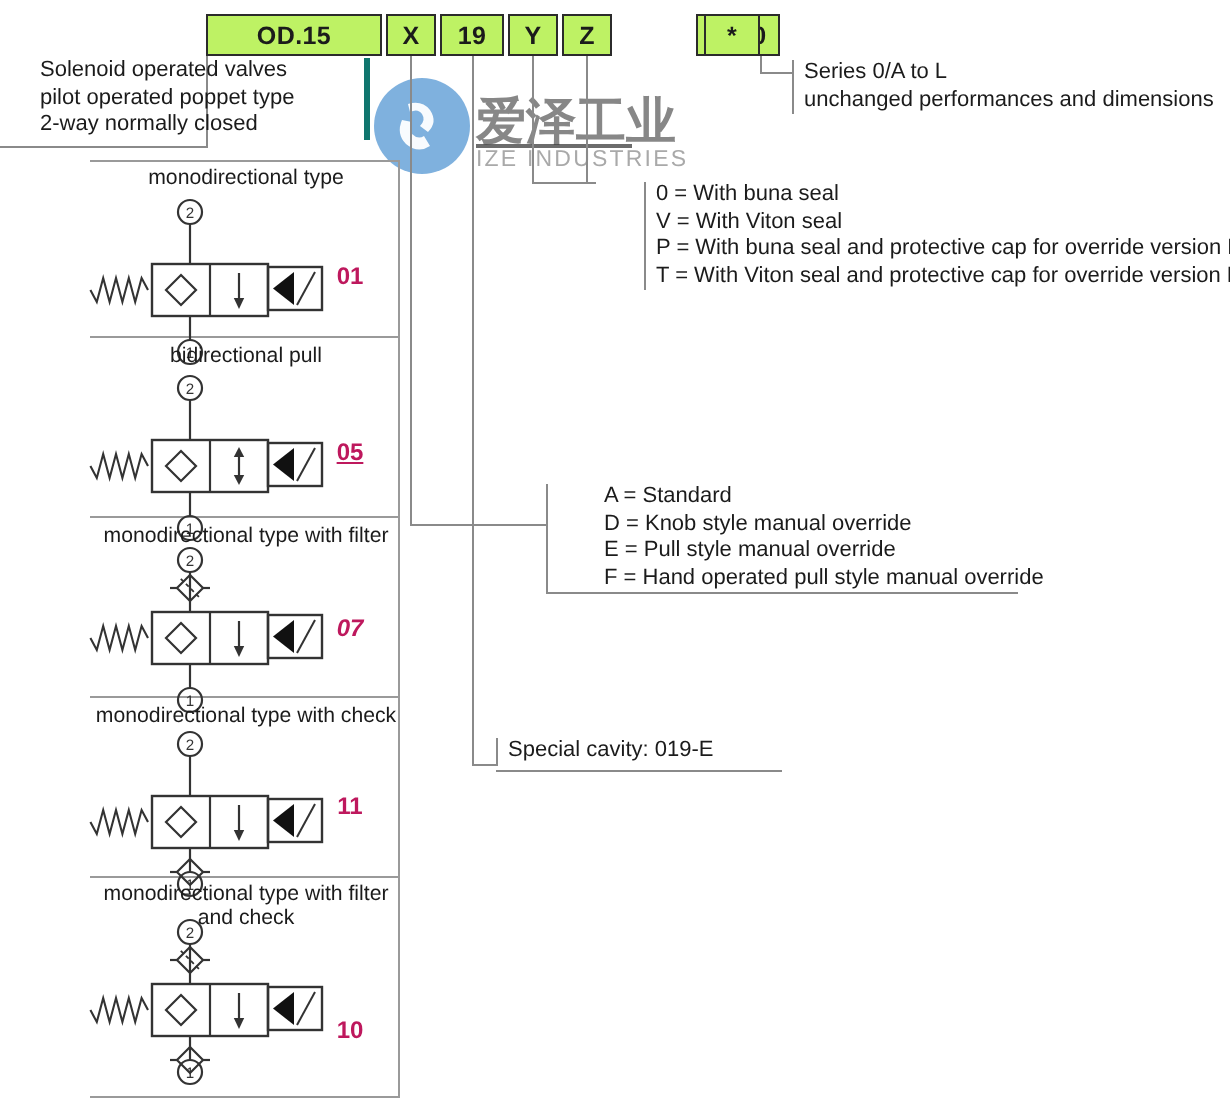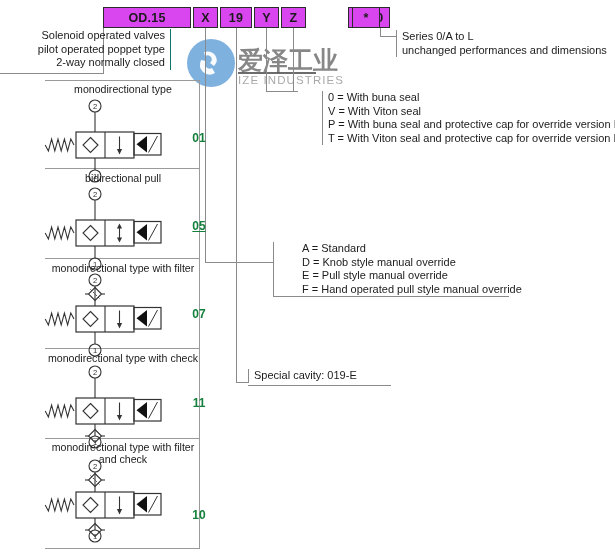--- a/index.html
+++ b/index.html
@@ -6,46 +6,46 @@
   body{
     width:615px;height:554px;position:relative;overflow:hidden;
     font-family:"Liberation Sans","DejaVu Sans",sans-serif;
     color:#1b1b1b;
     -webkit-font-smoothing:antialiased;
   }
 
   
   .codebox{
     position:absolute;top:7px;height:21px;
-    border:1.3px solid #2b2b2b;background:#d946ef;
+    border:1.3px solid #2b2b2b;background:#bef264;
     display:flex;align-items:center;justify-content:center;
     font-weight:bold;font-size:12.5px;letter-spacing:.2px;
     box-sizing:border-box;
   }
 
   
   .vline{position:absolute;width:1px;background:#8a8a8a;}
   .hline{position:absolute;height:1px;background:#8a8a8a;}
 
   
   .callout{position:absolute;font-size:11px;line-height:13.6px;color:#1b1b1b;white-space:pre;}
   .callout.right{border-left:1px solid #8a8a8a;padding-left:5px;}
-  .callout.leftal{text-align:right;border-right:1px solid #0f766e;padding-right:5px;}
+  .callout.leftal{text-align:left;border-right:3px solid #0f766e;padding-right:17px;}
 
   
   .rowdiv{position:absolute;left:45px;width:155px;height:1px;background:#9a9a9a;}
   .tablevline{position:absolute;left:199px;width:1px;background:#9a9a9a;}
 
   .rowtitle{
     position:absolute;width:160px;left:43px;text-align:center;
     font-size:10.6px;line-height:12.4px;color:#1b1b1b;
   }
   .rowcode{
-    position:absolute;left:184px;width:30px;text-align:center;
-    font-weight:bold;font-size:12px;color:#15803d;
+    position:absolute;left:160px;width:30px;text-align:center;
+    font-weight:bold;font-size:12px;color:#be185d;
   }
   .sym{position:absolute;}
 
   
   .wm{position:absolute;pointer-events:none;}
   .wm-text{
     position:absolute;font-weight:bold;color:#5a5a5a;opacity:.72;
     font-family:Liberation Serif, serif;
   }
   .wm-sub{
@@ -179,21 +179,21 @@
         <rect x="33" y="34" width="58" height="26" fill="none" stroke="#333" stroke-width="1.2"></rect>
         <line x1="62" y1="34" x2="62" y2="60" stroke="#333" stroke-width="1.1"></line>
         <polygon points="47.5,39.5 55,47 47.5,54.5 40,47" fill="none" stroke="#333" stroke-width="1.1"></polygon>
         <line x1="76.5" y1="38.5" x2="76.5" y2="54.5" stroke="#333" stroke-width="1.1"></line>
         <polygon points="76.5,56.5 73.9,51 79.1,51" fill="#333"></polygon>
         <path d="M 31 47 L 27.8 41 L 24.6 53 L 21.4 41 L 18.200000000000003 53 L 15 41 L 11.8 53 L 8.599999999999998 41 L 5.399999999999999 53 L 2.1999999999999993 47" fill="none" stroke="#333" stroke-width="1.05"></path>
         <rect x="91" y="35.5" width="27" height="21.5" fill="none" stroke="#333" stroke-width="1.2"></rect>
         <polygon points="93.5,46.25 104,38 104,54.5" fill="#111"></polygon>
         <line x1="114.5" y1="38" x2="105.5" y2="54.5" stroke="#333" stroke-width="1"></line>
       </svg></div>
-    <div class="rowcode" style="top: 307px;">07</div>
+    <div class="rowcode" style="top: 307px; font-style: italic;">07</div>
     <div class="rowdiv" style="top: 438px;"></div>
     <div class="rowtitle" style="top: 352px; white-space: pre-line;">monodirectional type with check</div>
     <div class="sym" style="left: 43px; top: 364px;"><svg width="150" height="86" viewBox="0 0 150 86">
         <line x1="52" y1="14" x2="52" y2="34" stroke="#333" stroke-width="1.1"></line>
         <circle cx="52" cy="8" r="6" fill="none" stroke="#333" stroke-width="1.1"></circle>
         <text x="52" y="11.2" font-size="7.6" text-anchor="middle" fill="#333" font-family="Liberation Sans, sans-serif">2</text>
         <line x1="52" y1="60" x2="52" y2="72" stroke="#333" stroke-width="1.1"></line>
         <circle cx="52" cy="78" r="6" fill="none" stroke="#333" stroke-width="1.1"></circle>
         <text x="52" y="81.2" font-size="7.6" text-anchor="middle" fill="#333" font-family="Liberation Sans, sans-serif">1</text>
         <polygon points="52,65.5 58.5,72 52,78.5 45.5,72" fill="none" stroke="#333" stroke-width="1.1"></polygon>

